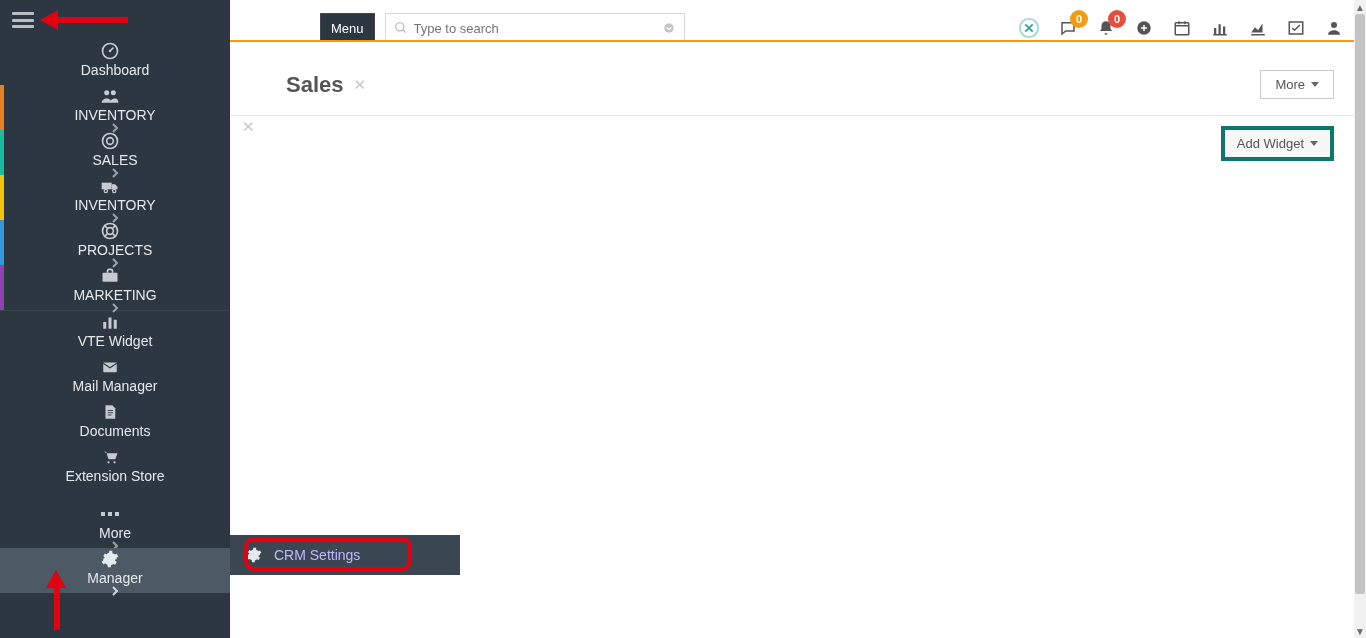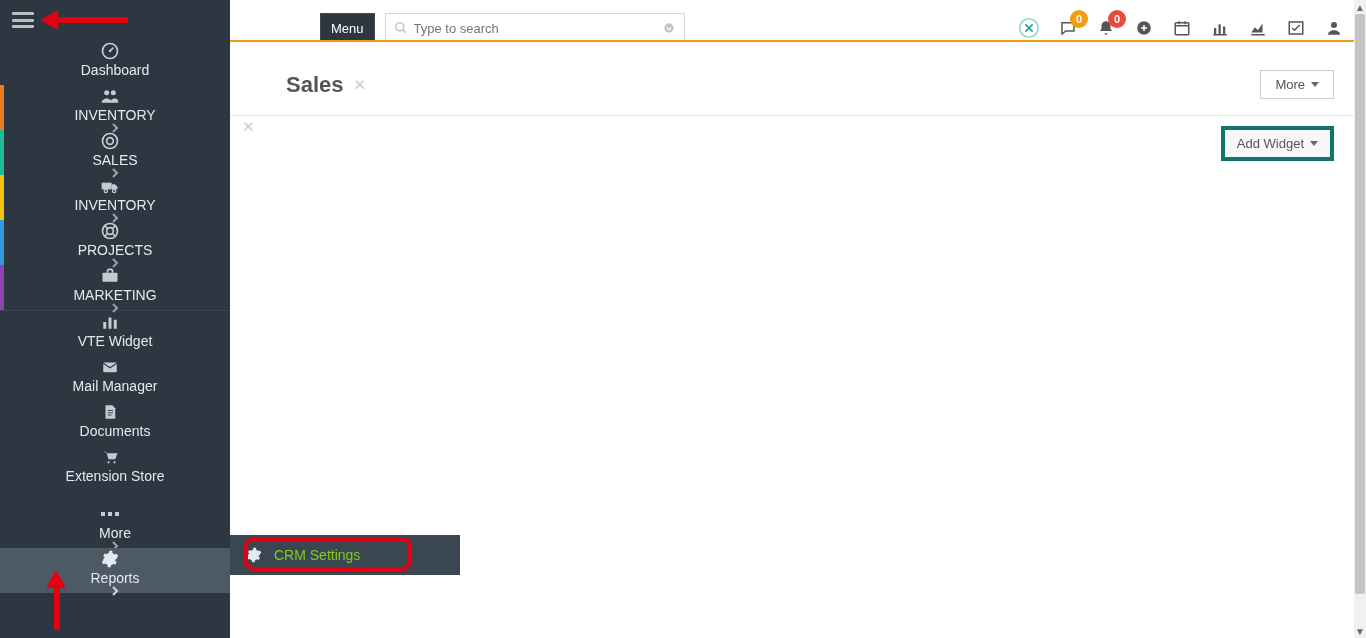--- a/index.html
+++ b/index.html
@@ -20,21 +20,21 @@
 .accent-green::before  { background: #1abc9c; }
 .accent-yellow::before { background: #f1c40f; }
 .accent-blue::before   { background: #3498db; }
 .accent-purple::before { background: #8e44ad; }
 
 .nav-sep { height: 1px; background: #3a4550; margin: 0; }
 
 .nav-item.active { background: #4d5a66; }
 
 .submenu { position: absolute; left: 230px; top: 535px; width: 230px; background: #34404b; z-index: 60; }
-.submenu-item { height: 40px; display: flex; align-items: center; padding: 0 14px; color: #84cc16; font-size: 14px; cursor: pointer; }
+.submenu-item { height: 40px; display: flex; align-items: center; padding: 0 14px; color: #c4b5fd; font-size: 14px; cursor: pointer; }
 .submenu-item .icon-slot { width: 20px; height: 20px; display:flex; align-items:center; justify-content:center; margin-right: 10px; flex:0 0 20px; }
 .submenu-item.highlight { background: #3a4753; }
 .red-box { position: absolute; border: 4px solid #e3000f; border-radius: 10px; pointer-events: none; z-index: 70; }
 
 
 .arrow { position: absolute; pointer-events: none; z-index: 80; }
 .arrow .shaft { position: absolute; background: #e3000f; }
 .arrow .head { position: absolute; width: 0; height: 0; }
 
 
@@ -234,21 +234,21 @@
         </svg>
       </span>
   </div>
 
   <div class="nav-item active">
     <span class="icon-slot">
       <svg width="18" height="18" viewBox="0 0 24 24" fill="#e6e9ec">
           <path d="M12 8a4 4 0 100 8 4 4 0 000-8zm9 4a7.9 7.9 0 00-.2-1.8l2.2-1.7-2-3.4-2.6 1a8 8 0 00-3.1-1.8L15 1h-4l-.3 2.7a8 8 0 00-3.1 1.8l-2.6-1-2 3.4 2.2 1.7A7.9 7.9 0 003 12c0 .6.1 1.2.2 1.8L1 15.5l2 3.4 2.6-1a8 8 0 003.1 1.8L9 23h4l.3-2.7a8 8 0 003.1-1.8l2.6 1 2-3.4-2.2-1.7c.1-.6.2-1.2.2-1.8z"></path>
         </svg>
     </span>
-    <span class="label">Reports</span>
+    <span class="label">Manager</span>
     <span class="chev">
         <svg width="7" height="10" viewBox="0 0 7 10">
           <path d="M1 1l4 4-4 4" stroke="#cfd5da" stroke-width="2" fill="none"></path>
         </svg>
       </span>
   </div>
 </div>
 
 <div class="submenu">
   <div class="submenu-item highlight">

